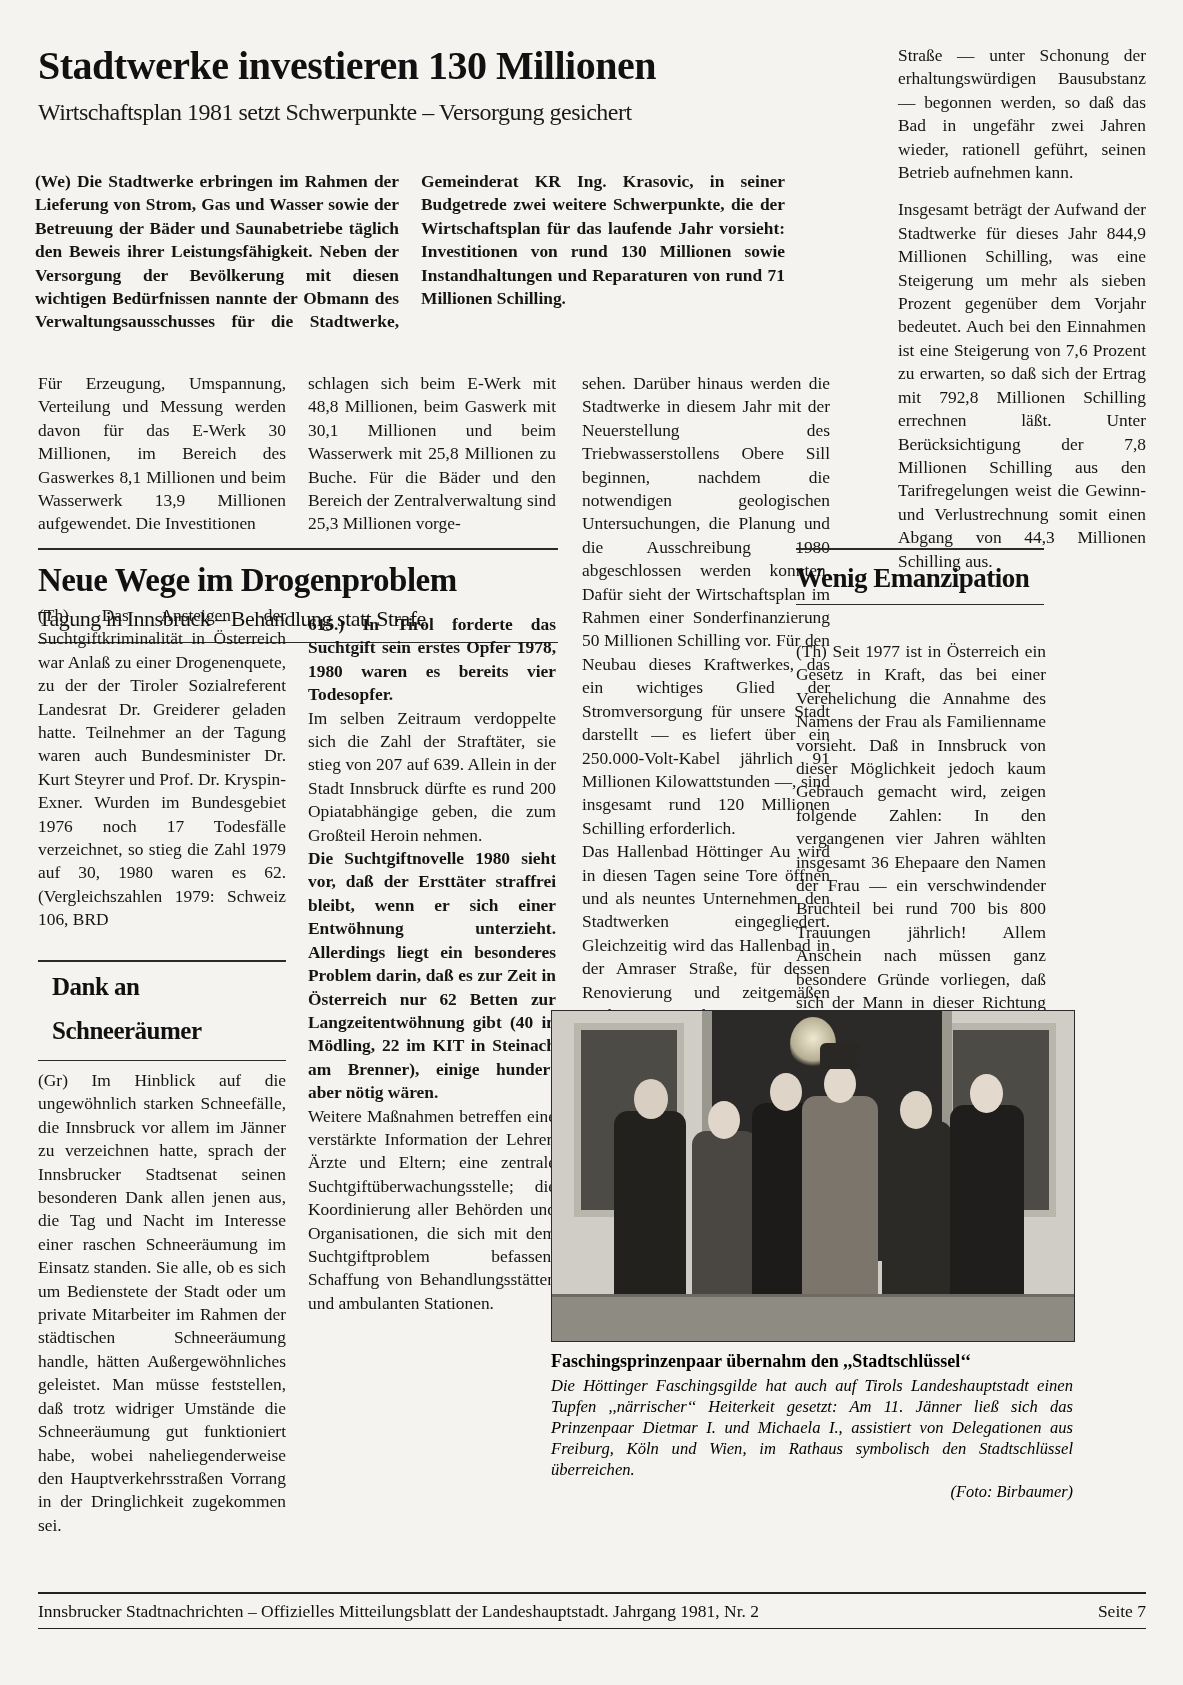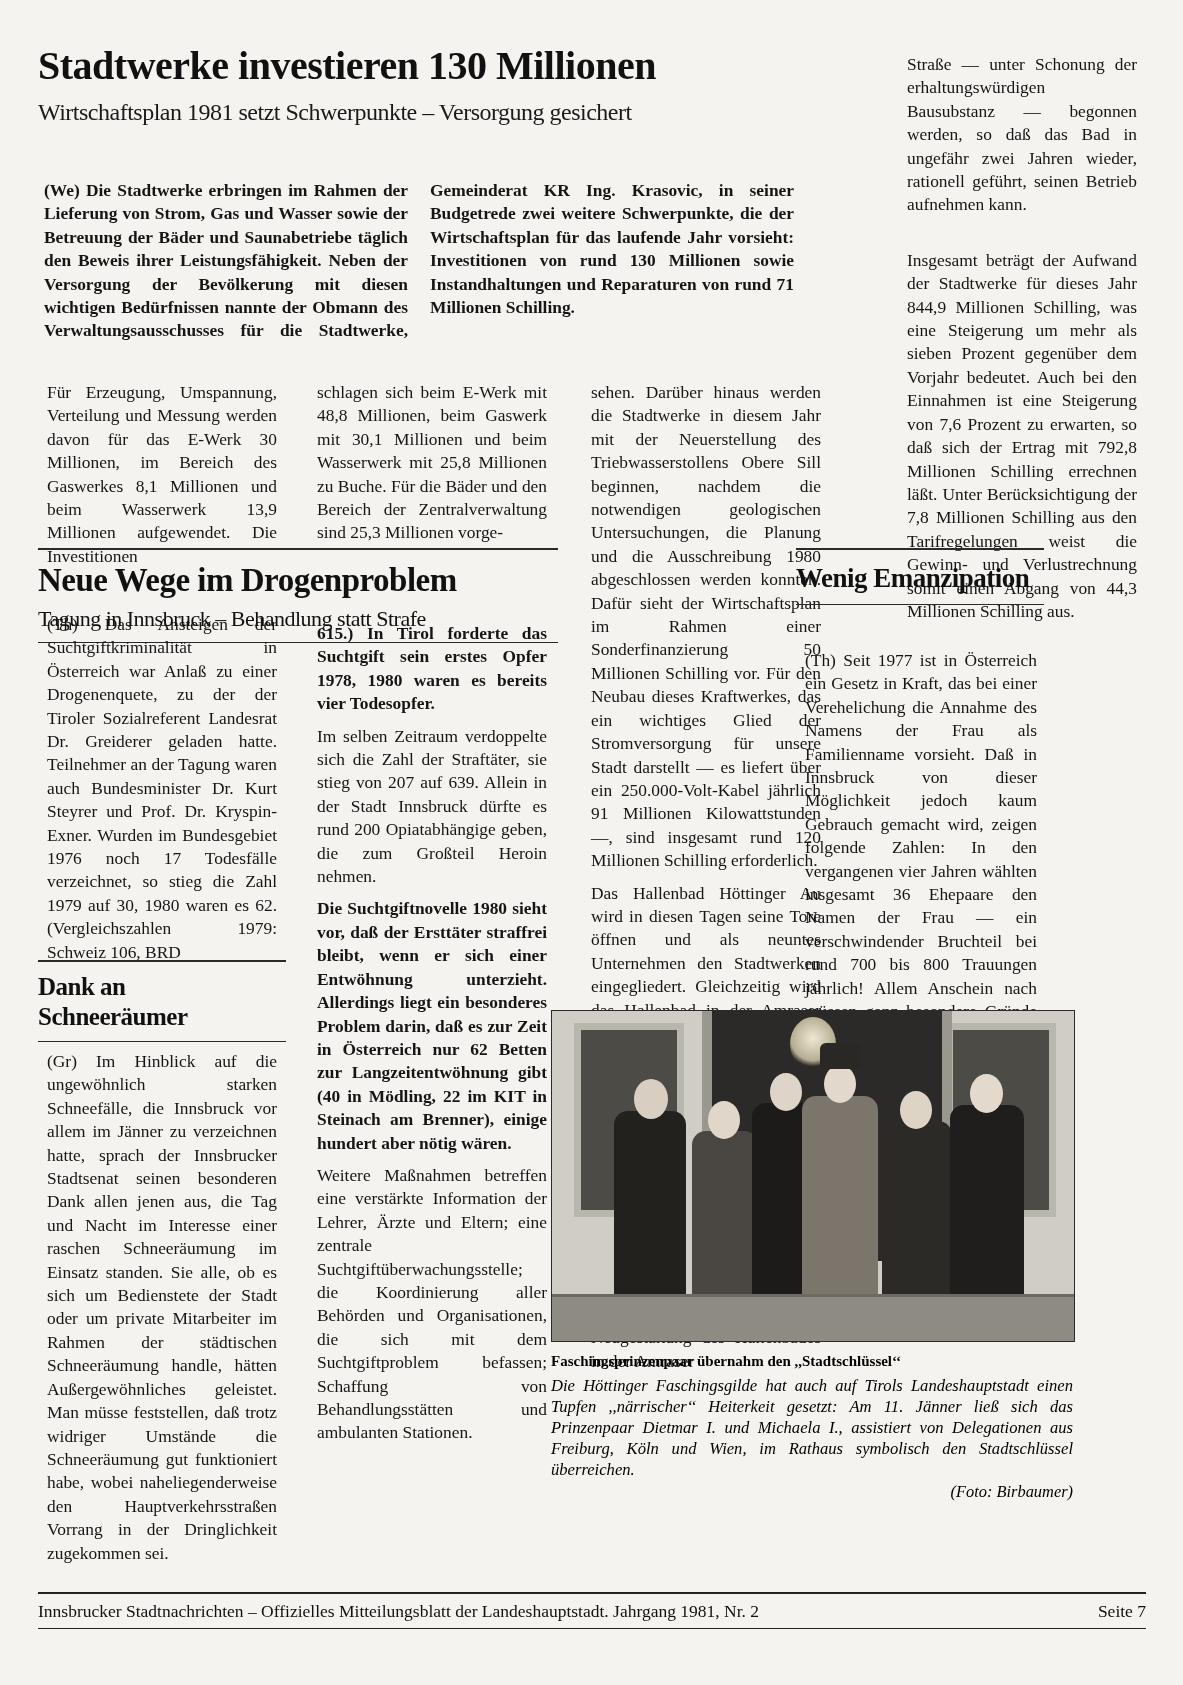--- a/index.html
+++ b/index.html
@@ -59,24 +59,24 @@
   .h-sec-sub {
     font-size: 22px;
     font-weight: normal;
     margin-top: 7px;
     line-height: 26px;
   }
   .h-small {
     font-size: 25px;
     line-height: 30px;
     font-weight: bold;
-    margin: 0;
+    margin: 14px;
   }
   p {
-    margin: 9px;
+    margin: 0;
     text-align: justify;
     font-size: 17.4px;
     line-height: 23.4px;
     color: #151515;
     hyphens: auto;
   }
   p.bold {
     font-weight: bold;
   }
   p + p {
@@ -116,21 +116,21 @@
   .photo {
     width: 522px;
     height: 330px;
     position: relative;
     overflow: hidden;
     background: #4a4a48;
     border: 1px solid #2b2b2b;
   }
   .photo-caption-title {
     font-weight: bold;
-    font-size: 15px;
+    font-size: 18px;
     line-height: 22px;
     margin-top: 8px;
   }
   .photo-caption-body {
     font-style: italic;
     font-size: 16.6px;
     line-height: 21px;
     text-align: justify;
     margin-top: 3px;
   }

